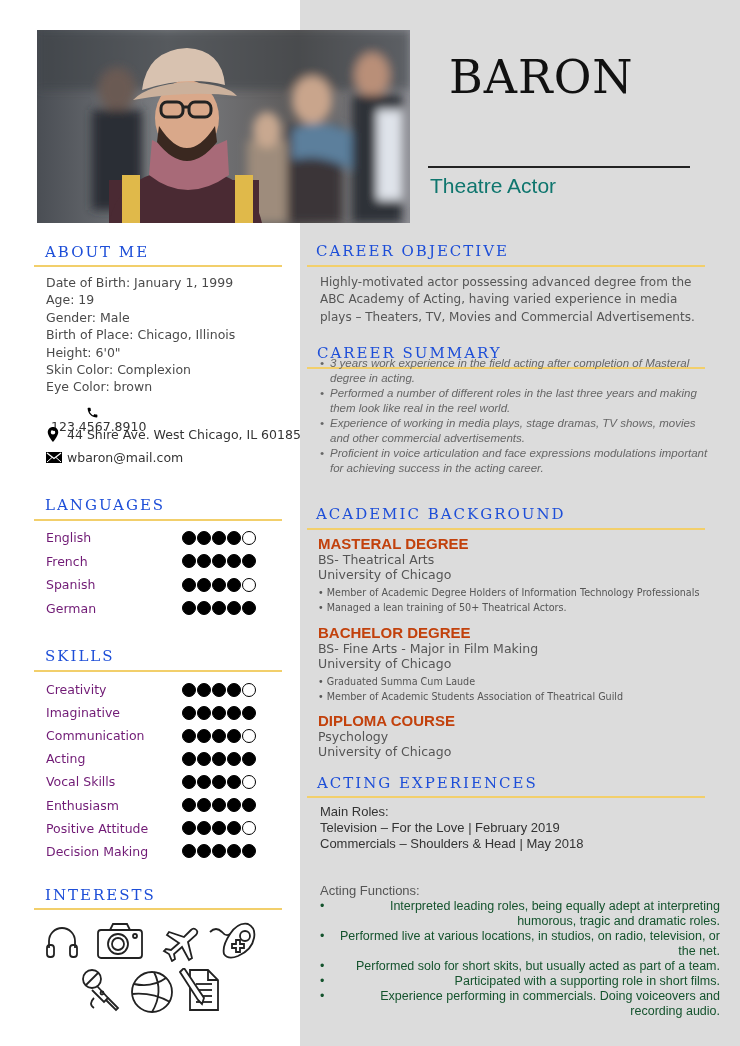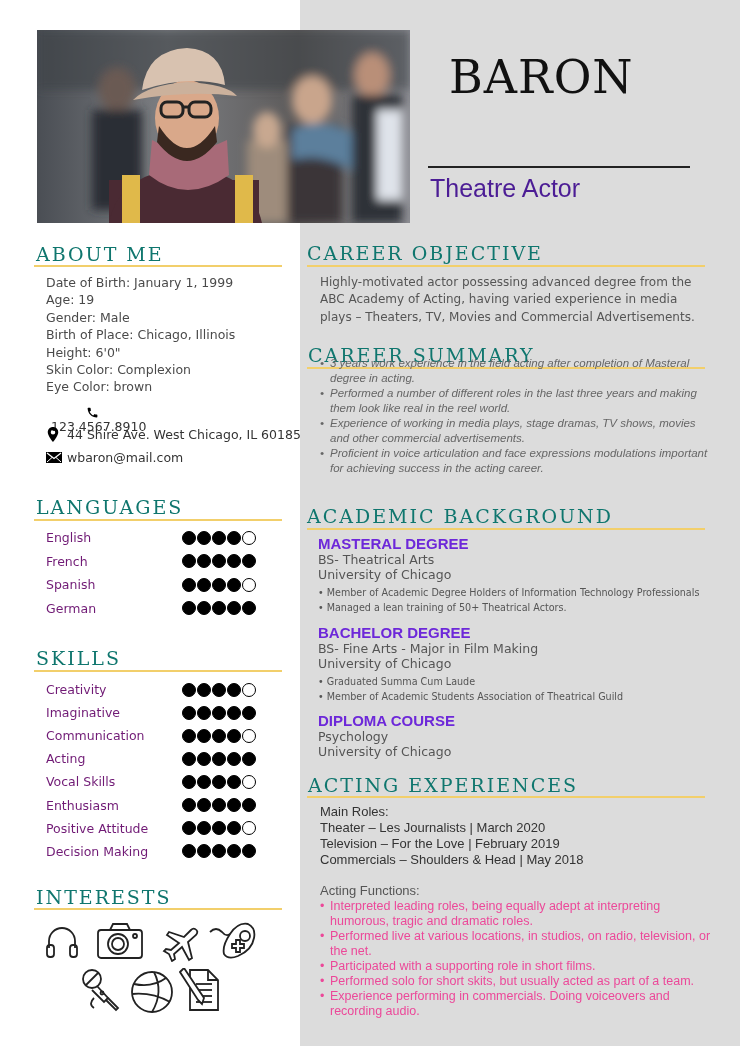--- a/index.html
+++ b/index.html
@@ -3,47 +3,47 @@
 <meta charset="utf-8">
 <style>
   * { margin:0; padding:0; box-sizing:border-box; }
   html, body { width:740px; height:1046px; overflow:hidden; background:#ffffff; }
   body { position:relative; font-family:"DejaVu Sans", sans-serif; color:#333; }
   .gray-panel { position:absolute; left:300px; top:0; width:440px; height:1046px; background:#dcdcdc; }
   .photo { position:absolute; left:37px; top:30px; width:373px; height:193px; overflow:hidden; }
   .photo svg { display:block; }
   .name { position:absolute; left:425px; top:52px; font-family:"DejaVu Serif", serif; font-size:46px; line-height:50px; color:#111; letter-spacing:1px;margin-left:24px; }
   .name-rule { position:absolute; left:428px; top:166px; width:262px; height:2px; background:#222; }
-  .title { position:absolute; left:430px; top:174px; font-family:"Liberation Sans", sans-serif; font-size:25px; color:#4c1d95; }
-
-  .sec-h { position:absolute; font-family:"DejaVu Serif", serif; font-size:19px; letter-spacing:2px; color:#0f766e; }
+  .title { position:absolute; left:430px; top:174px; font-family:"Liberation Sans", sans-serif; font-size:21px; color:#0f766e; }
+
+  .sec-h { position:absolute; font-family:"DejaVu Serif", serif; font-size:15px; letter-spacing:2px; color:#1d4ed8;margin-left:9px; }
   .sec-rule { position:absolute; height:2px; background:#f2cf6b; }
   .about-list { position:absolute; left:46px; top:274px; font-size:12.5px; color:#4a4a4a; line-height:17.4px; }
   .contact { position:absolute; left:46px; font-size:12.5px; color:#333; display:flex; align-items:center; }
   .contact .ic { width:14px; height:14px; margin-right:7px; display:inline-flex; align-items:center; justify-content:center; }
 
   .rating-row { position:absolute; left:46px; width:210px; display:flex; justify-content:space-between; align-items:center; font-size:12.5px; color:#701a75; }
   .dots { display:flex; gap:1px; }
   .dot { width:14px; height:14px; border-radius:50%; background:#000; border:1.5px solid #000; }
   .dot.empty { background:#fff; }
 
   .interests { position:absolute; left:40px; top:918px; width:240px; height:100px; }
   .interests svg { position:absolute; }
 
   .right-body { position:absolute; left:320px; color:#555; }
   .objective { top:274px; width:380px; font-family:"DejaVu Sans", sans-serif; font-size:12px; line-height:17.4px; color:#555; }
   .bullets { list-style:none; font-family:"Liberation Sans", sans-serif; font-size:11.5px; line-height:15px; color:#666; }
   .bullets li { position:relative; padding-left:10px; }
   .bullets li::before { content:"•"; position:absolute; left:0; }
-  .deg-h { position:absolute; left:318px; font-family:"Liberation Sans", sans-serif; font-weight:bold; font-size:15px; color:#6d28d9; }
+  .deg-h { position:absolute; left:318px; font-family:"Liberation Sans", sans-serif; font-weight:bold; font-size:15px; color:#c2410c; }
   .deg-line { position:absolute; left:318px; font-family:"DejaVu Sans", sans-serif; font-size:12.5px; color:#555; }
   .deg-bul { position:absolute; left:318px; font-family:"DejaVu Sans", sans-serif; font-size:9.6px; color:#555; }
   .roles { position:absolute; left:320px; top:804px; font-family:"Liberation Sans", sans-serif; font-size:13px; line-height:16px; color:#333; }
   .func-label { position:absolute; left:320px; top:883px; font-family:"Liberation Sans", sans-serif; font-size:13px; color:#555; }
-  .funcs { position:absolute; left:320px; top:899px; width:400px; font-size:12.5px; line-height:15px; color:#ec4899; }
+  .funcs { position:absolute; left:320px; top:899px; width:400px; font-size:12.5px; line-height:15px; color:#14532d;text-align:right; }
 </style>
 </head>
 <body>
 
 <div class="gray-panel"></div>
 
 <div class="photo" title="Portrait of a man wearing a hat, glasses and scarf in a blurred crowd">
   <svg width="373" height="193" viewBox="0 0 373 193">
     <defs>
       <linearGradient id="bg" x1="0" y1="0" x2="1" y2="0">
@@ -343,24 +343,23 @@
 <div class="deg-bul" style="top:691px;">• Member of Academic Students Association of Theatrical Guild</div>
 
 <div class="deg-h" style="top:712px;">DIPLOMA COURSE</div>
 <div class="deg-line" style="top:729px;">Psychology</div>
 <div class="deg-line" style="top:744px;">University of Chicago</div>
 
 <div class="sec-h" style="left:308px; top:774px;">ACTING EXPERIENCES</div>
 <div class="sec-rule" style="left:307px; top:796px; width:398px;"></div>
 <div class="roles">
   <div>Main Roles:</div>
-  <div>Theater – Les Journalists | March 2020</div>
   <div>Television – For the Love | February 2019</div>
   <div>Commercials – Shoulders &amp; Head | May 2018</div>
 </div>
 <div class="func-label">Acting Functions:</div>
 <ul class="bullets funcs">
   <li>Interpreted leading roles, being equally adept at interpreting humorous, tragic and dramatic roles.</li>
   <li>Performed live at various locations, in studios, on radio, television, or the net.</li>
+  <li>Performed solo for short skits, but usually acted as part of a team.</li>
   <li>Participated with a supporting role in short films.</li>
-  <li>Performed solo for short skits, but usually acted as part of a team.</li>
   <li>Experience performing in commercials. Doing voiceovers and recording audio.</li>
 </ul>
 
 </body></html>

